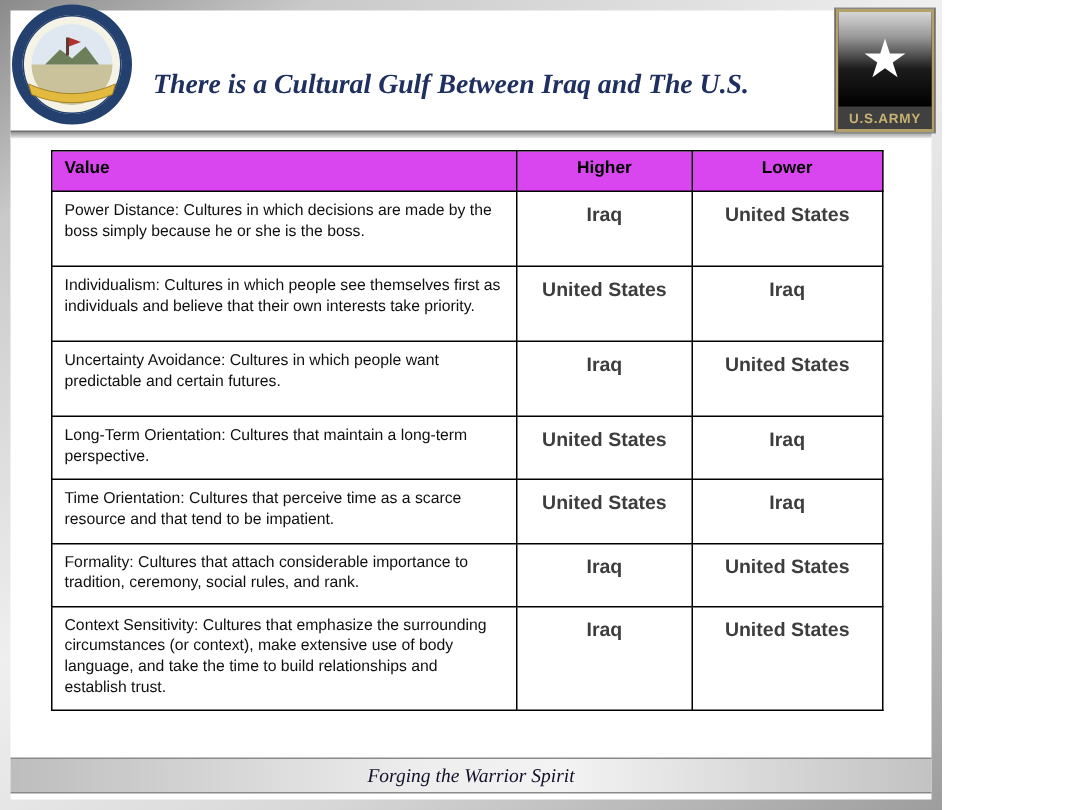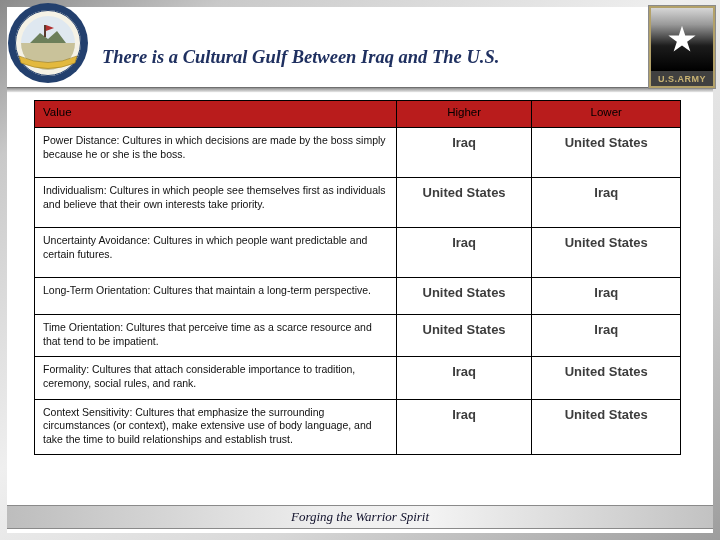--- a/index.html
+++ b/index.html
@@ -1,17 +1,17 @@
 <!DOCTYPE html>
 <html><head>
 <meta charset="utf-8">
 <style>
   html,body{margin:0;padding:0;}
   .slide{
-    position:relative;width:720px;height:540px;overflow:hidden;
+    position:relative;width:628px;height:540px;overflow:hidden;
     background:linear-gradient(145deg,#8a8a8a 0%,#c9c9c9 15%,#efefef 45%,#d8d8d8 70%,#9d9d9d 100%);
     font-family:"Liberation Sans",sans-serif;
   }
   .panel{position:absolute;left:7px;top:7px;right:7px;bottom:7px;background:#ffffff;}
   .title{
     position:absolute;left:95px;top:40px;
     font-family:"Liberation Serif",serif;font-style:italic;font-weight:bold;
     font-size:18.5px;color:#1f3060;white-space:nowrap;
   }
   .divider{
@@ -33,21 +33,21 @@
     height:15px;display:flex;align-items:center;justify-content:center;
     color:#c8b273;font-size:9px;font-weight:bold;letter-spacing:.5px;background:#404040;
   }
   .table-area{position:absolute;left:27px;right:32px;top:93px;}
   table{width:100%;border-collapse:collapse;border:1px solid #000;table-layout:fixed;}
   th,td{border:1px solid #000;vertical-align:top;}
   col.c-value{width:56%;}
   col.c-higher{width:21%;}
   col.c-lower{width:23%;}
   th{
-    background:#b91c1c;font-weight:normal;font-size:11.5px;color:#000;
+    background:#d946ef;font-weight:bold;font-size:11.5px;color:#000;
     padding:5px 8px;height:16px;
   }
   .th-value{text-align:left;}
   .th-side{text-align:center;}
   td.value{font-size:10.5px;color:#101010;line-height:1.3;padding:6px 10px 8px 8px;}
   td.value .term{font-weight:normal;}
   td.side{
     text-align:center;font-weight:bold;font-size:13px;color:#3d3d3d;
     padding-top:7px;
   }

